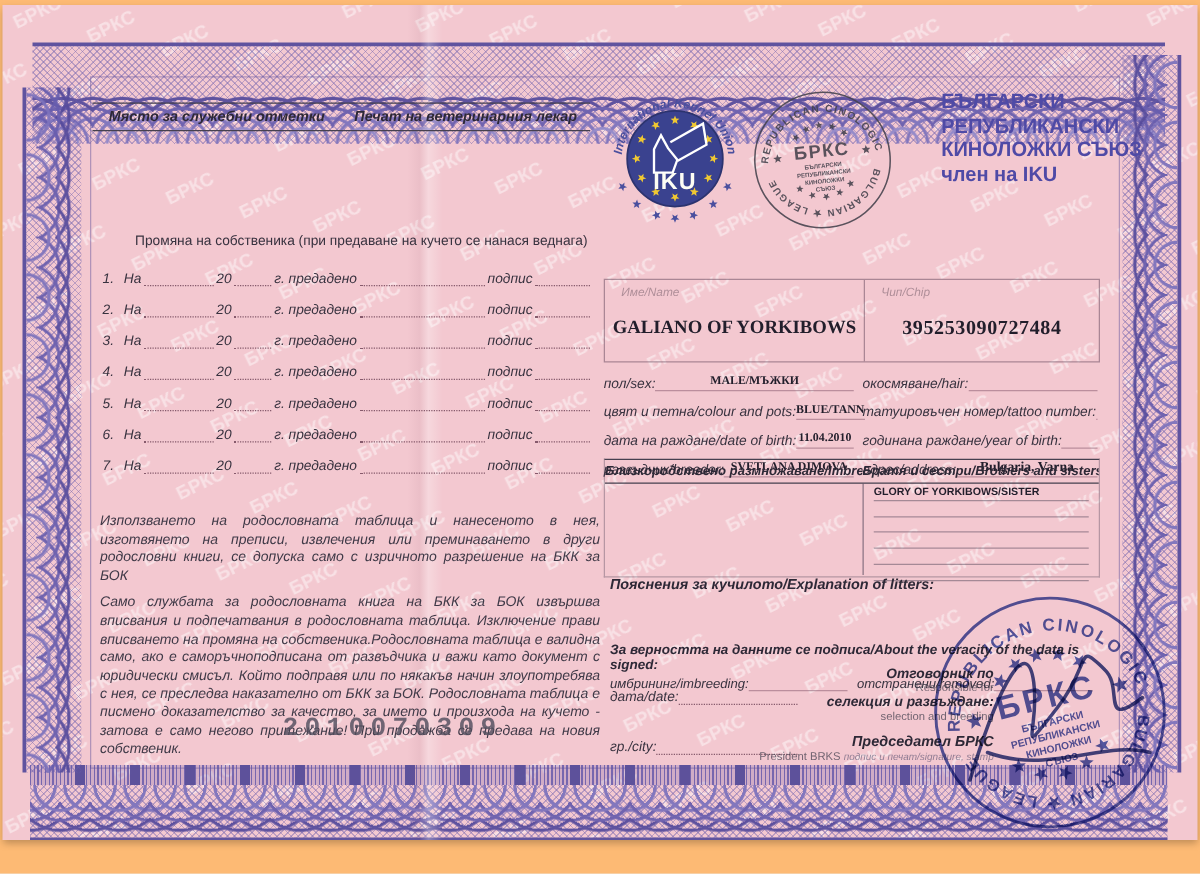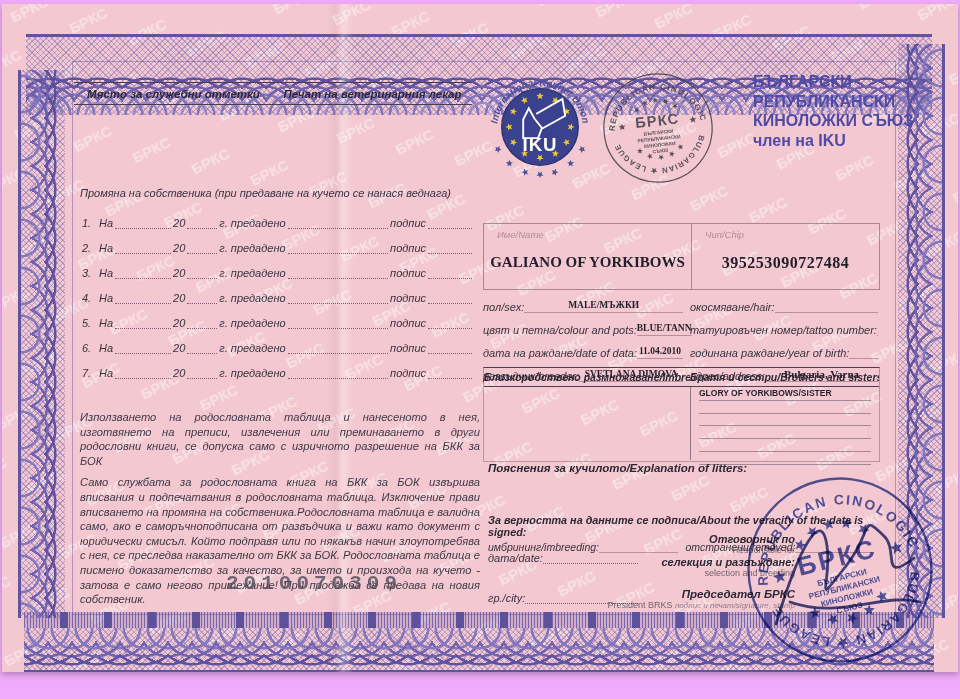--- a/index.html
+++ b/index.html
@@ -1,17 +1,17 @@
 <!DOCTYPE html>
 <html><head>
 <meta charset="utf-8">
 <style>
   html,body{margin:0;padding:0;}
   body{font-family:"Liberation Sans",sans-serif;background:#edeae6;}
-  .scan{position:relative;width:960px;height:699px;background:#f0abfc;overflow:hidden;}
+  .scan{position:relative;width:960px;height:699px;background:#fdba74;overflow:hidden;}
   .paper{position:absolute;left:2px;top:4px;width:956px;height:668px;background:#f3c8d0;box-shadow:0 3px 6px rgba(0,0,0,.25);}
   .wm-layer{position:absolute;left:2px;top:4px;width:956px;height:668px;pointer-events:none;}
   .crease{position:absolute;left:326px;top:4px;width:28px;height:668px;background:linear-gradient(90deg,transparent,rgba(130,70,90,.07) 35%,rgba(255,255,255,.28) 60%,transparent);z-index:2;}
 
   
   .gb{position:absolute;z-index:2;opacity:.94;}
   .mesh{
     background-image:
       repeating-linear-gradient(45deg, rgba(104,92,172,.42) 0 1px, transparent 1px 4px),
       repeating-linear-gradient(-45deg, rgba(104,92,172,.42) 0 1px, transparent 1px 4px);
@@ -69,21 +69,21 @@
       radial-gradient(circle at 44px 24px, transparent 25px, #685dae 25px, #685dae 27px, transparent 28px),
       repeating-linear-gradient(45deg, rgba(104,92,172,.42) 0 1px, transparent 1px 4px),
       repeating-linear-gradient(-45deg, rgba(104,92,172,.42) 0 1px, transparent 1px 4px);
     background-size:44px 48px,44px 48px,44px 48px,44px 48px,44px 48px,auto,auto;
     background-position:0 0,0 0,0 0,0 24px,0 24px,0 0,0 0;
     background-repeat:repeat-y,repeat-y,repeat-y,repeat-y,repeat-y,repeat,repeat;}
   .inner-frame{position:absolute;left:72px;top:61px;width:822px;height:552px;border:1px solid rgba(95,80,155,.45);z-index:2;}
 
   
   .abs{position:absolute;z-index:3;}
-  .it{font-style:italic;color:#38323f;}
+  .it{color:#38323f;margin-left:28px;}
   .bold-it{font-style:italic;font-weight:bold;color:#2d2836;}
   .serifv{font-family:"Liberation Serif",serif;font-weight:bold;color:#221e2b;}
 
   
   .svc-head{left:74px;top:82px;width:398px;height:21px;border-top:1.6px solid #46404f;border-bottom:1.6px solid #46404f;display:flex;align-items:center;}
   .svc-head span{flex:1;text-align:center;font-size:11.5px;}
   .oc-head{left:80px;top:187px;font-size:11px;}
   .orows{left:80px;top:204px;width:392px;}
   .orow{display:flex;align-items:flex-end;height:25px;font-size:11px;}
   .orow .lab{font-style:italic;color:#38323f;white-space:nowrap;padding:0 2px;}
@@ -383,21 +383,21 @@
           <span class="flabel">цвят и петна/colour and pots:</span>
           <span class="fline">BLUE/TANN</span>
         </div>
       <div class="fcell r">
           <span class="flabel">татуировъчен номер/tattoo number:</span>
           <span class="fline"></span>
         </div>
     </div>
     <div class="frow">
       <div class="fcell l">
-          <span class="flabel">дата на раждане/date of data:</span>
+          <span class="flabel">дата на раждане/date of birth:</span>
           <span class="fline">11.04.2010</span>
         </div>
       <div class="fcell r">
           <span class="flabel">годинана раждане/year of birth:</span>
           <span class="fline"></span>
         </div>
     </div>
     <div class="frow">
       <div class="fcell l">
           <span class="flabel">развъдчик/breeder:</span>

